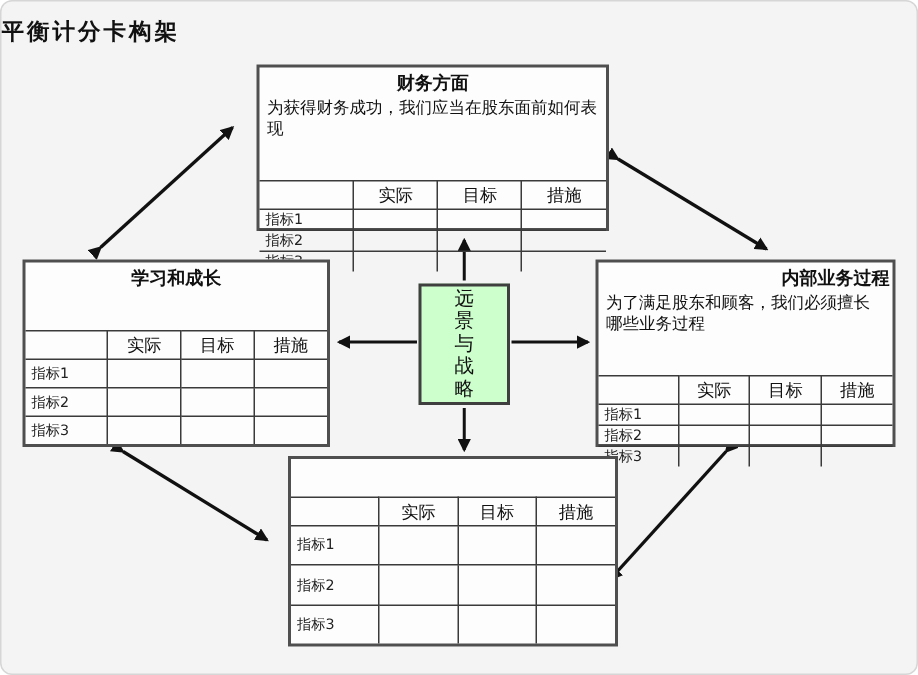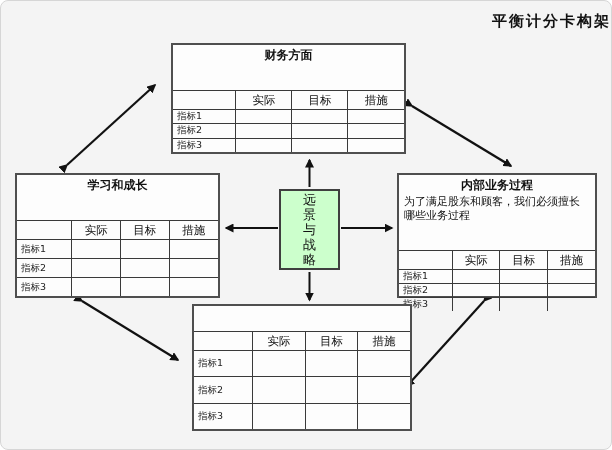--- a/index.html
+++ b/index.html
@@ -4,21 +4,21 @@
 <style>
   html,body { margin:0; padding:0; background:#ffffff; }
   #stage {
     position:relative; width:612px; height:450px;
     background:#f4f4f4; border:1px solid #d6d6d6; border-radius:8px;
     box-sizing:border-box; overflow:hidden;
     font-family:"DejaVu Sans", sans-serif; color:#111;
   }
   .title {
     position:absolute; top:11px; left:0; width:100%;
-    text-align:right; font-size:15px; font-weight:bold; letter-spacing:2px;
+    text-align:left; font-size:15px; font-weight:bold; letter-spacing:2px;
   }
   #arrow-layer { position:absolute; top:0; left:0; width:612px; height:450px; }
   .panel {
     position:absolute; background:#fdfdfd; border:2px solid #4f4f4f;
     box-sizing:border-box; display:flex; flex-direction:column;
   }
   .p-title { font-weight:bold; text-align:center; font-size:12px; padding:2px 2px 1px; flex:0 0 auto; }
   .p-desc  { font-size:11px; line-height:1.28; padding:0 5px 2px; flex:0 0 auto; }
   table.grid { border-collapse:collapse; width:100%; flex:1 1 auto; table-layout:fixed;margin-top:25px; }
   table.grid th, table.grid td { border:1px solid #3a3a3a; padding:0; }
@@ -55,20 +55,21 @@
     <line x1="277" y1="227" x2="225" y2="227" stroke="#111" stroke-width="2" marker-end="url(#ah)"></line>
     <line x1="340" y1="227" x2="391" y2="227" stroke="#111" stroke-width="2" marker-end="url(#ah)"></line>
     <line x1="66" y1="164" x2="154" y2="84" stroke="#111" stroke-width="2.2" marker-start="url(#ah)" marker-end="url(#ah)"></line>
     <line x1="411" y1="105" x2="510" y2="165" stroke="#111" stroke-width="2.2" marker-start="url(#ah)" marker-end="url(#ah)"></line>
     <line x1="81" y1="300" x2="177" y2="359" stroke="#111" stroke-width="2.2" marker-start="url(#ah)" marker-end="url(#ah)"></line>
     <line x1="483" y1="300" x2="406" y2="385" stroke="#111" stroke-width="2.2" marker-start="url(#ah)" marker-end="url(#ah)"></line>
   </svg>
 
   <div class="panel" style="left:170px; top:42px; width:235px; height:111px;">
     <div class="p-title">财务方面</div>
+    <div class="p-desc">为获得财务成功，我们应当在股东面前如何表现</div>
     <table class="grid">
       <thead>
         <tr>
           <th class="c0"></th>
           <th>实际</th>
           <th>目标</th>
           <th>措施</th>
         </tr>
       </thead>
       <tbody>
@@ -121,21 +122,21 @@
         <tr>
           <td class="c0">指标3</td>
           <td></td>
           <td></td>
           <td></td>
         </tr>
       </tbody>
     </table>
   </div>
 
-  <div class="panel" style="left:396px; top:172px; width:200px; height:125px;">
+  <div class="panel" style="left:396px; top:172px; width:200px; height:125px;align-items:flex-end;">
     <div class="p-title">内部业务过程</div>
     <div class="p-desc">为了满足股东和顾客，我们必须擅长哪些业务过程</div>
     <table class="grid">
       <thead>
         <tr>
           <th class="c0"></th>
           <th>实际</th>
           <th>目标</th>
           <th>措施</th>
         </tr>

